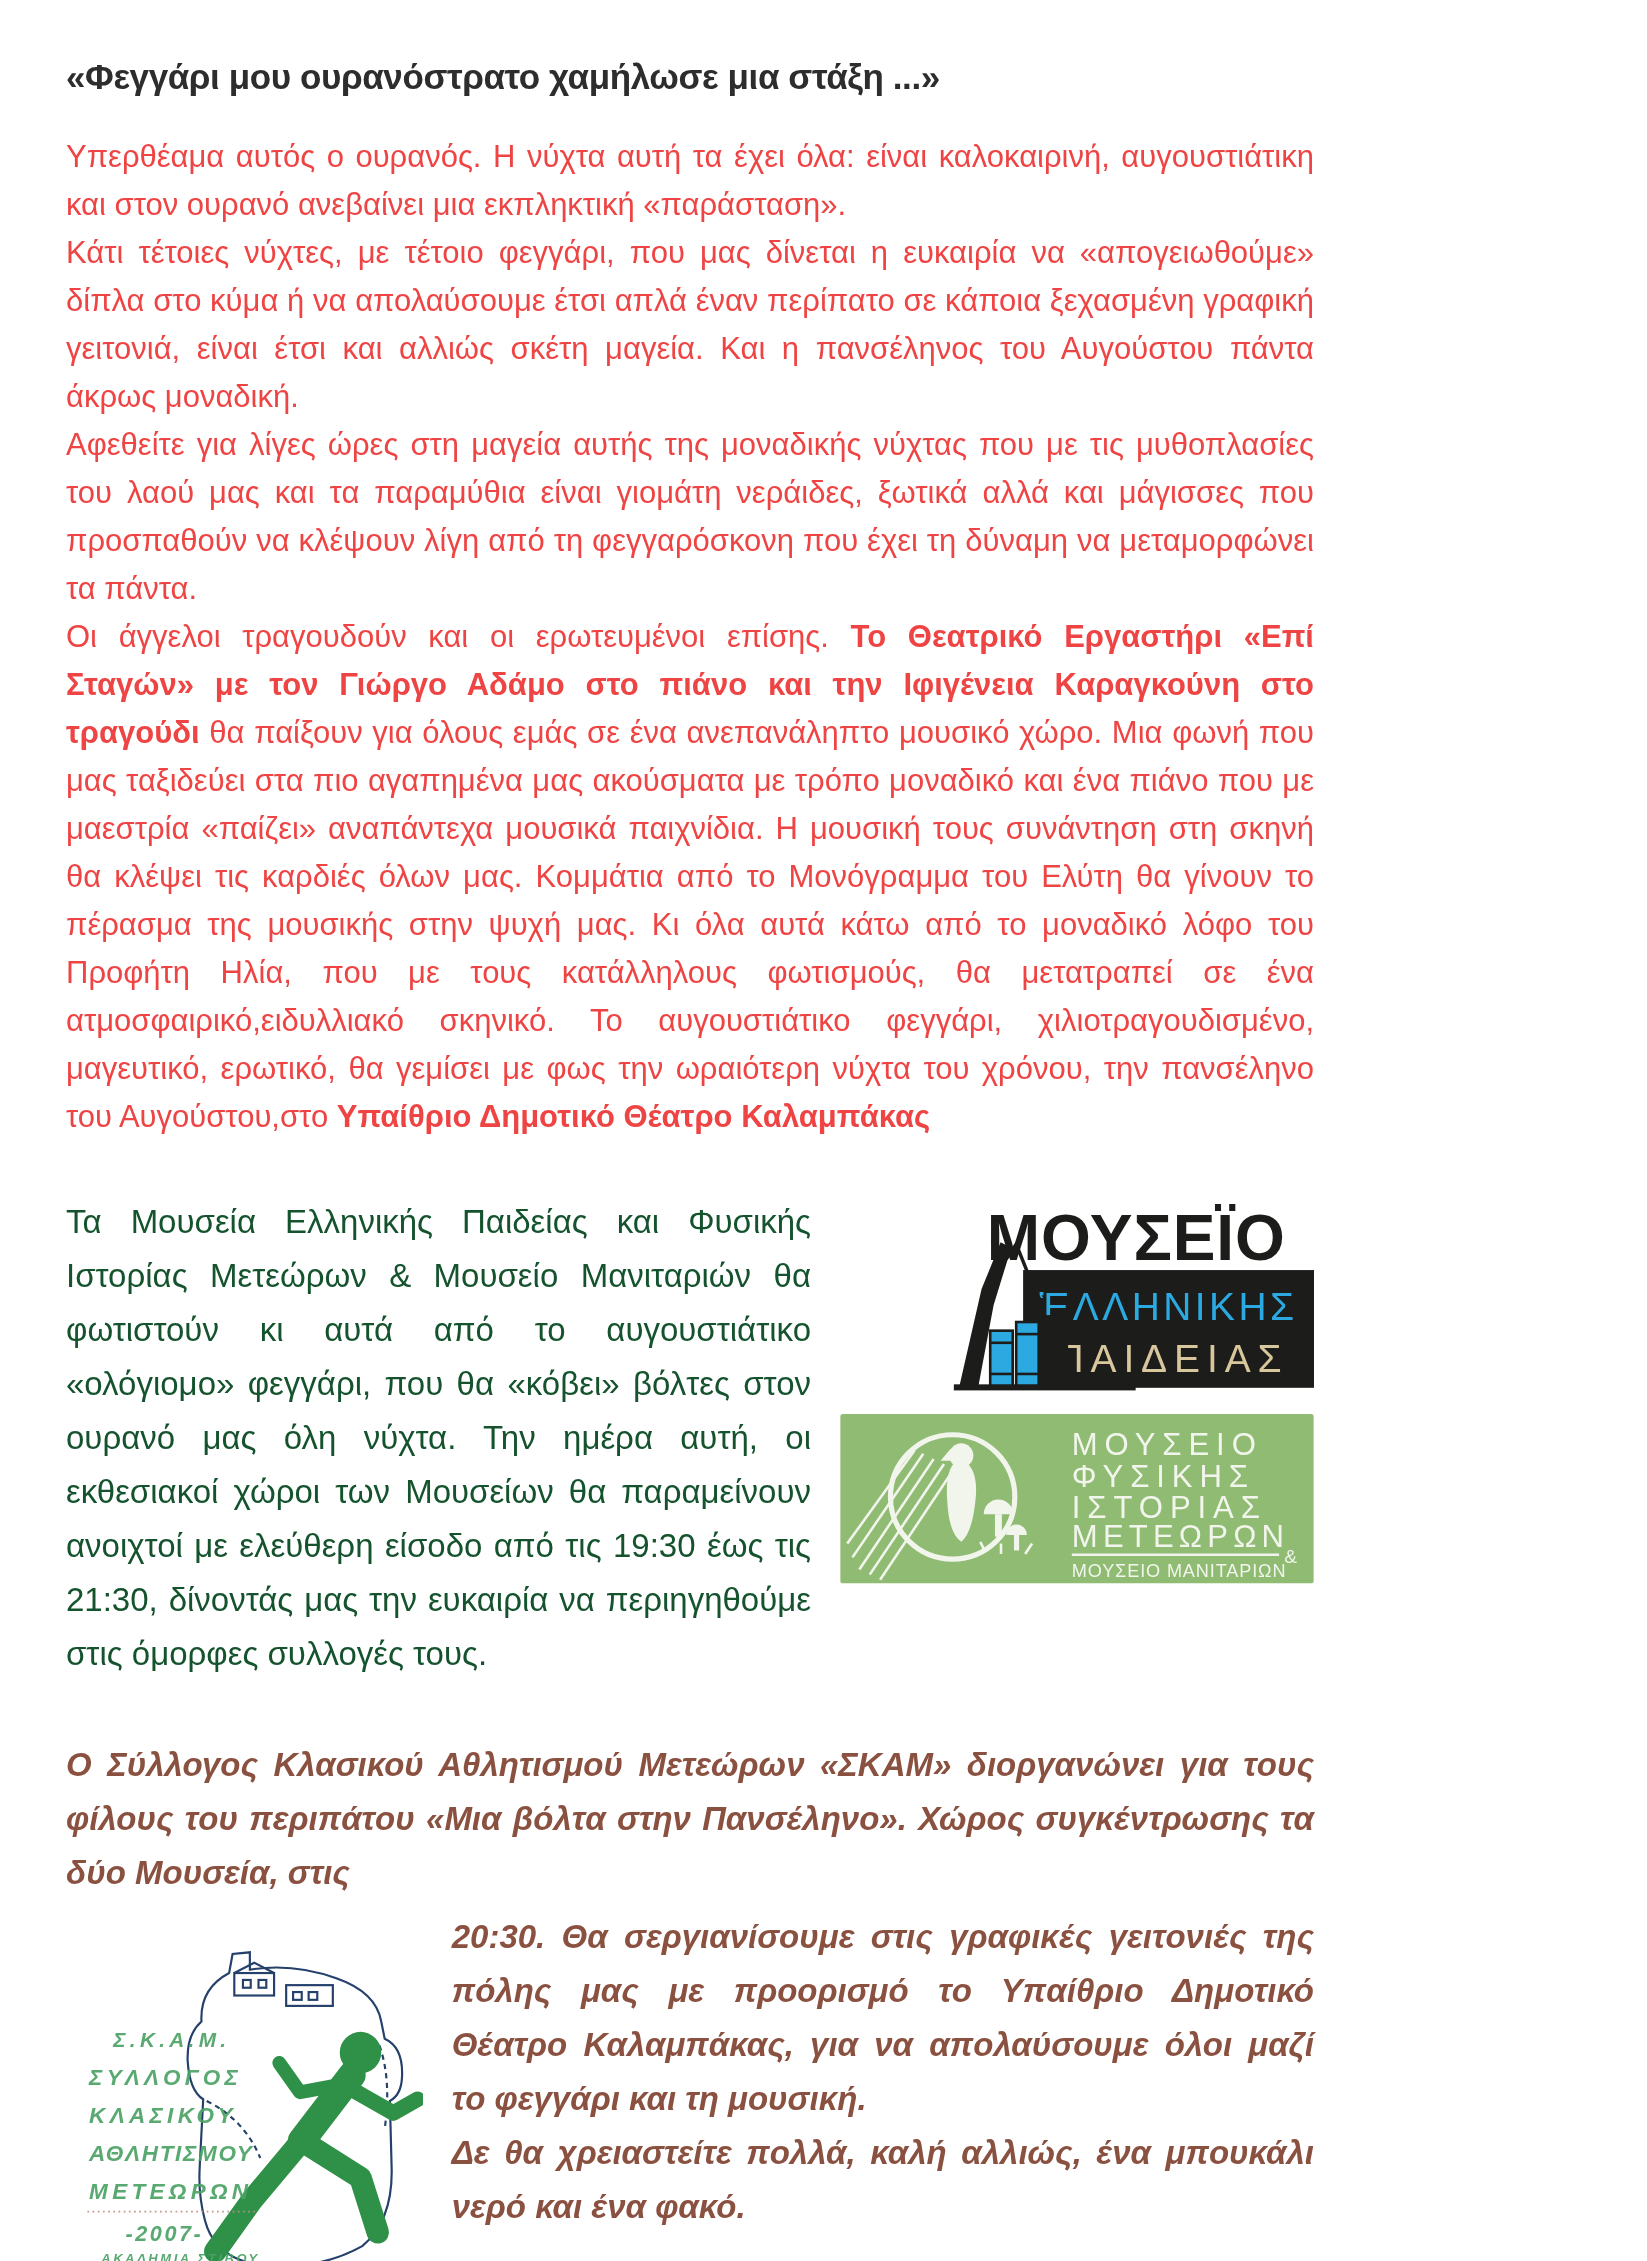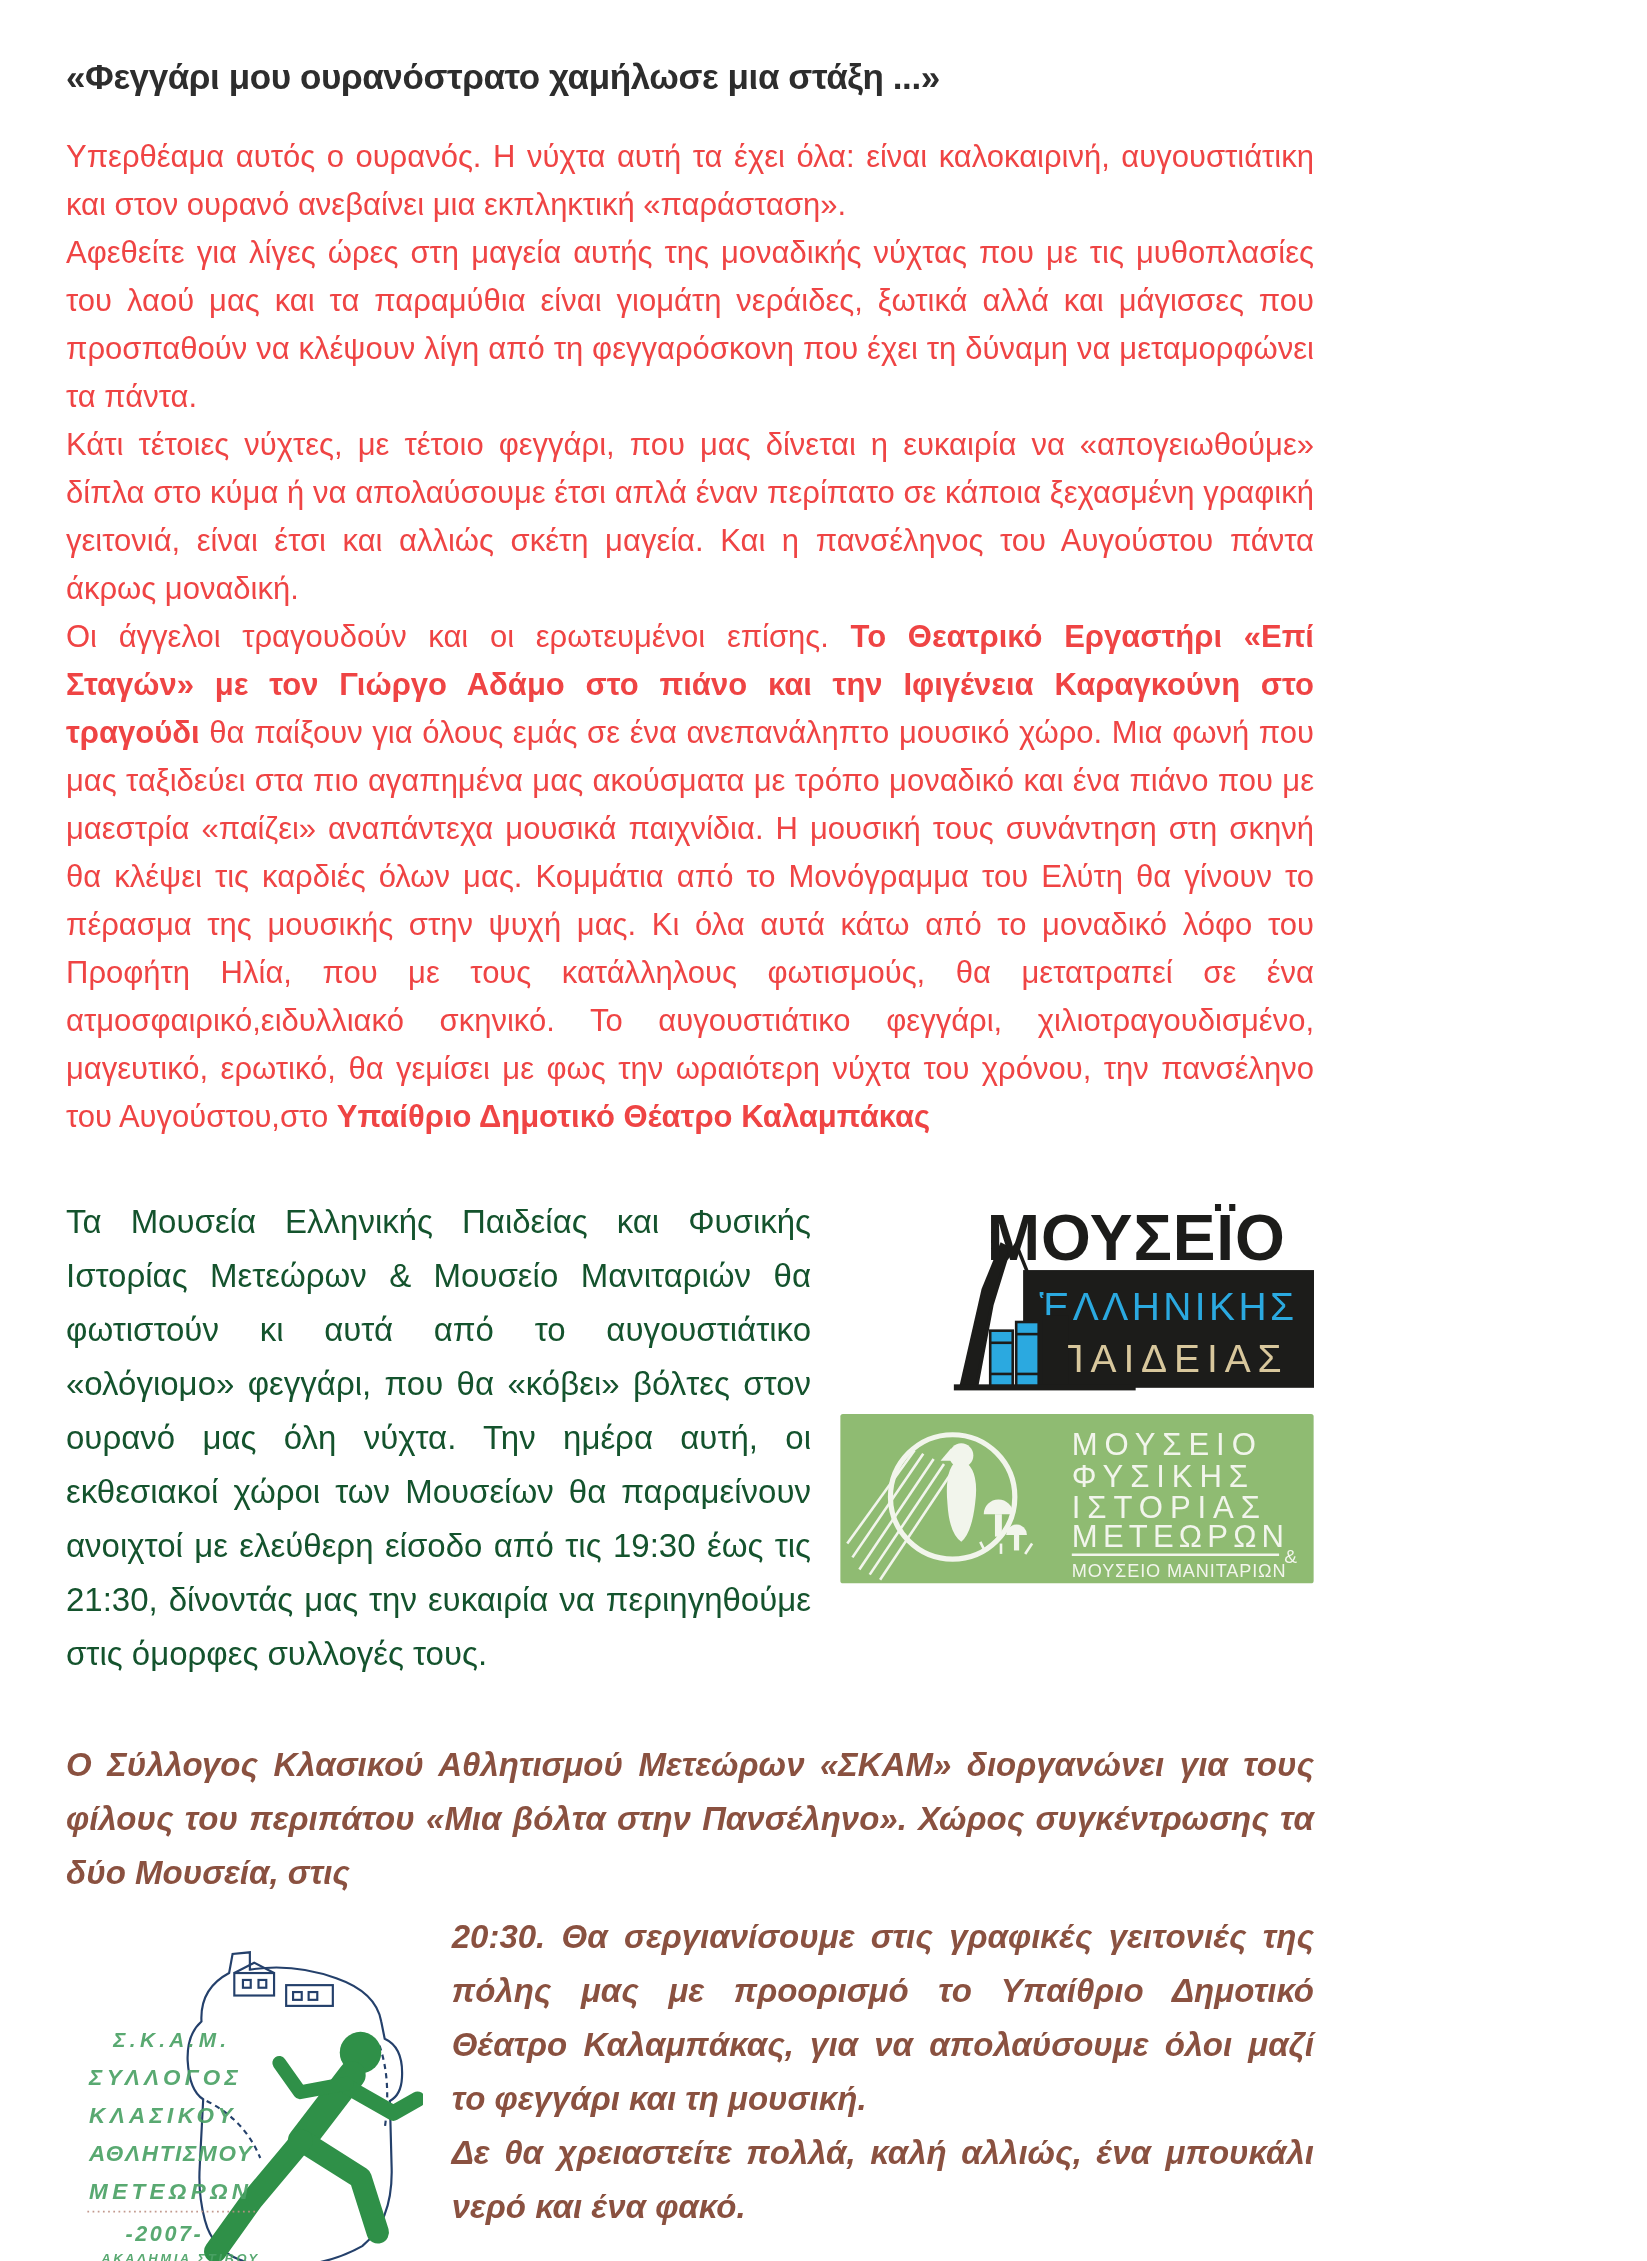--- a/index.html
+++ b/index.html
@@ -65,22 +65,22 @@
 </style>
 </head>
 <body>
 
 <div class="page">
 
   <div>
     <h1 class="doc-title">«Φεγγάρι μου ουρανόστρατο χαμήλωσε μια στάξη ...»</h1>
 
     <p class="body-para">Υπερθέαμα αυτός ο ουρανός. Η νύχτα αυτή τα έχει όλα: είναι καλοκαιρινή, αυγουστιάτικη και στον ουρανό ανεβαίνει  μια  εκπληκτική  «παράσταση».</p>
+    <p class="body-para">Κάτι τέτοιες νύχτες, με τέτοιο φεγγάρι, που μας δίνεται η ευκαιρία να «απογειωθούμε» δίπλα στο κύμα ή να απολαύσουμε έτσι απλά έναν περίπατο σε κάποια ξεχασμένη γραφική γειτονιά, είναι έτσι και αλλιώς σκέτη μαγεία.  Και η πανσέληνος του Αυγούστου πάντα άκρως μοναδική.</p>
     <p class="body-para">Αφεθείτε για λίγες ώρες στη μαγεία αυτής της μοναδικής νύχτας που με τις μυθοπλασίες του λαού μας και τα παραμύθια είναι γιομάτη νεράιδες,  ξωτικά αλλά και   μάγισσες που προσπαθούν να κλέψουν λίγη  από τη φεγγαρόσκονη που έχει τη δύναμη να μεταμορφώνει τα πάντα.</p>
-    <p class="body-para">Κάτι τέτοιες νύχτες, με τέτοιο φεγγάρι, που μας δίνεται η ευκαιρία να «απογειωθούμε» δίπλα στο κύμα ή να απολαύσουμε έτσι απλά έναν περίπατο σε κάποια ξεχασμένη γραφική γειτονιά, είναι έτσι και αλλιώς σκέτη μαγεία.  Και η πανσέληνος του Αυγούστου πάντα άκρως μοναδική.</p>
 
     <p class="body-para"><span>Οι άγγελοι τραγουδούν και οι ερωτευμένοι επίσης.  </span><span class="bold-inline">Το Θεατρικό Εργαστήρι  «Επί Σταγών» με τον  Γιώργο Αδάμο στο πιάνο και την Ιφιγένεια Καραγκούνη στο τραγούδι</span><span> θα παίξουν για όλους εμάς σε ένα ανεπανάληπτο  μουσικό χώρο. Μια φωνή που μας ταξιδεύει στα πιο αγαπημένα μας ακούσματα με τρόπο μοναδικό και ένα πιάνο που με μαεστρία «παίζει» αναπάντεχα μουσικά παιχνίδια. Η μουσική τους συνάντηση στη σκηνή θα κλέψει τις καρδιές όλων μας. Κομμάτια από το Μονόγραμμα του Ελύτη θα γίνουν  το πέρασμα της μουσικής στην ψυχή μας. Κι όλα αυτά κάτω από το μοναδικό λόφο του Προφήτη Ηλία, που με τους κατάλληλους φωτισμούς, θα μετατραπεί σε ένα ατμοσφαιρικό,ειδυλλιακό σκηνικό. Το αυγουστιάτικο φεγγάρι, χιλιοτραγουδισμένο, μαγευτικό, ερωτικό, θα γεμίσει με φως την ωραιότερη νύχτα του χρόνου, την πανσέληνο του Αυγούστου,στο </span><span class="bold-inline">Υπαίθριο Δημοτικό Θέατρο Καλαμπάκας</span></p>
 
   </div>
 
   <div class="museums-section">
     <p class="museums-text">Τα Μουσεία Ελληνικής Παιδείας και Φυσικής Ιστορίας Μετεώρων &amp; Μουσείο Μανιταριών θα φωτιστούν   κι αυτά από το αυγουστιάτικο «ολόγιομο» φεγγάρι, που  θα «κόβει» βόλτες στον ουρανό μας όλη νύχτα. Την ημέρα αυτή, οι εκθεσιακοί χώροι των Μουσείων θα παραμείνουν ανοιχτοί με ελεύθερη είσοδο από τις 19:30 έως τις 21:30, δίνοντάς μας την ευκαιρία να περιηγηθούμε στις όμορφες συλλογές τους.</p>
 
     <div class="logo-col">
 

